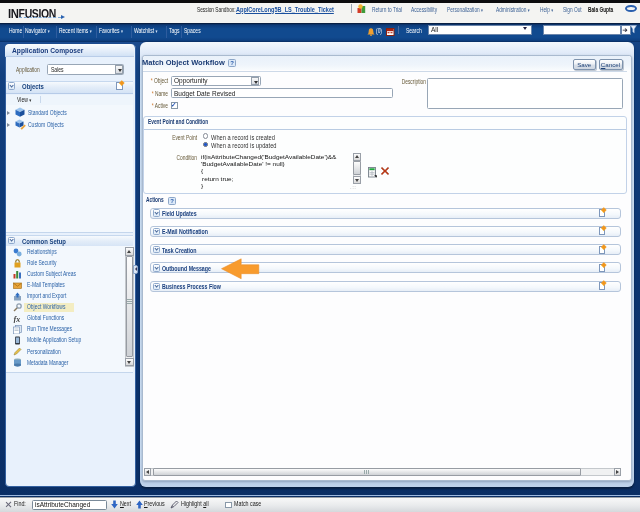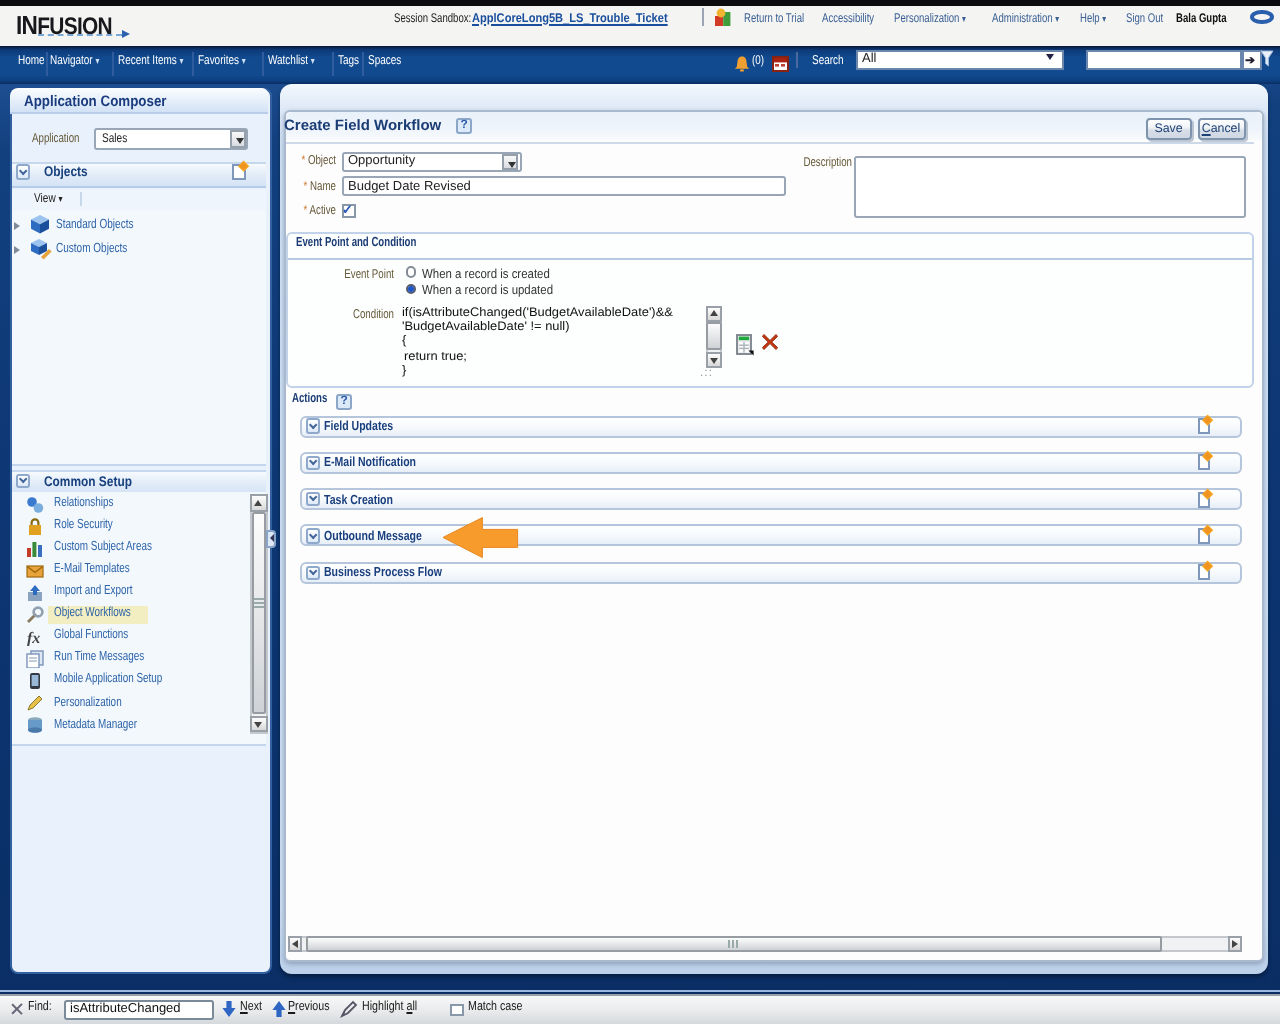--- a/index.html
+++ b/index.html
@@ -278,21 +278,21 @@
   <div class="abs" style="left:127px;top:299px;width:4.5px;height:1px;background:#9aa;box-shadow:0 2px 0 #9aa,0 4px 0 #9aa;"></div>
   <div class="abs sb-btn" style="left:125px;top:357.5px;width:8.5px;height:8.5px;"></div>
   <div class="abs arr" style="left:127px;top:361px;border-left:2.2px solid transparent;border-right:2.2px solid transparent;border-top:3px solid #444;"></div>
 
   <div class="abs" style="left:133.2px;top:265px;width:4.8px;height:9px;background:#dce8f6;border:1px solid #8aa4c8;border-radius:0 2px 2px 0;box-sizing:border-box;"></div>
   <div class="abs arr" style="left:134.6px;top:267.3px;border-top:2px solid transparent;border-bottom:2px solid transparent;border-right:2.4px solid #335;"></div>
 
   <div class="abs" id="mainpanel"></div>
   <div class="abs" id="innerbox"></div>
   <div class="abs" style="left:142.5px;top:55.8px;width:488px;height:14.5px;border-radius:3px 3px 0 0;background:linear-gradient(180deg,#e9f1fa 0%,#eef4fb 60%,#f8fbfd 100%);"></div>
-  <div class="abs h1" style="left:142px;top:58px;">Create Field Workflow</div>
+  <div class="abs h1" style="left:142px;top:58px;">Match Object Workflow</div>
   <div class="abs helpicon" style="left:227.5px;top:59.3px;"></div>
   <div class="abs btn" style="left:573px;top:58.5px;width:22.5px;">Save</div>
   <div class="abs btn" style="left:598.5px;top:58.5px;width:24px;"><span style="text-decoration:underline;">C</span>ancel</div>
   <div class="abs" style="left:142.5px;top:70.5px;width:484px;height:1px;background:#cdd9e8;"></div>
 
   <div class="abs lblr" style="left:128px;top:77px;width:40px;"><span style="color:#cf7a2e;">* </span>Object</div>
   <div class="abs inp" style="left:170.5px;top:75.5px;width:90px;height:10px;"></div>
   <div class="abs" style="left:174px;top:77px;font-size:6.5px;color:#222;">Opportunity</div>
   <div class="abs ddbtn" style="left:250.5px;top:76.5px;width:8.5px;height:8px;"></div>
   <div class="abs lblr" style="left:128px;top:89.5px;width:40px;"><span style="color:#cf7a2e;">* </span>Name</div>

